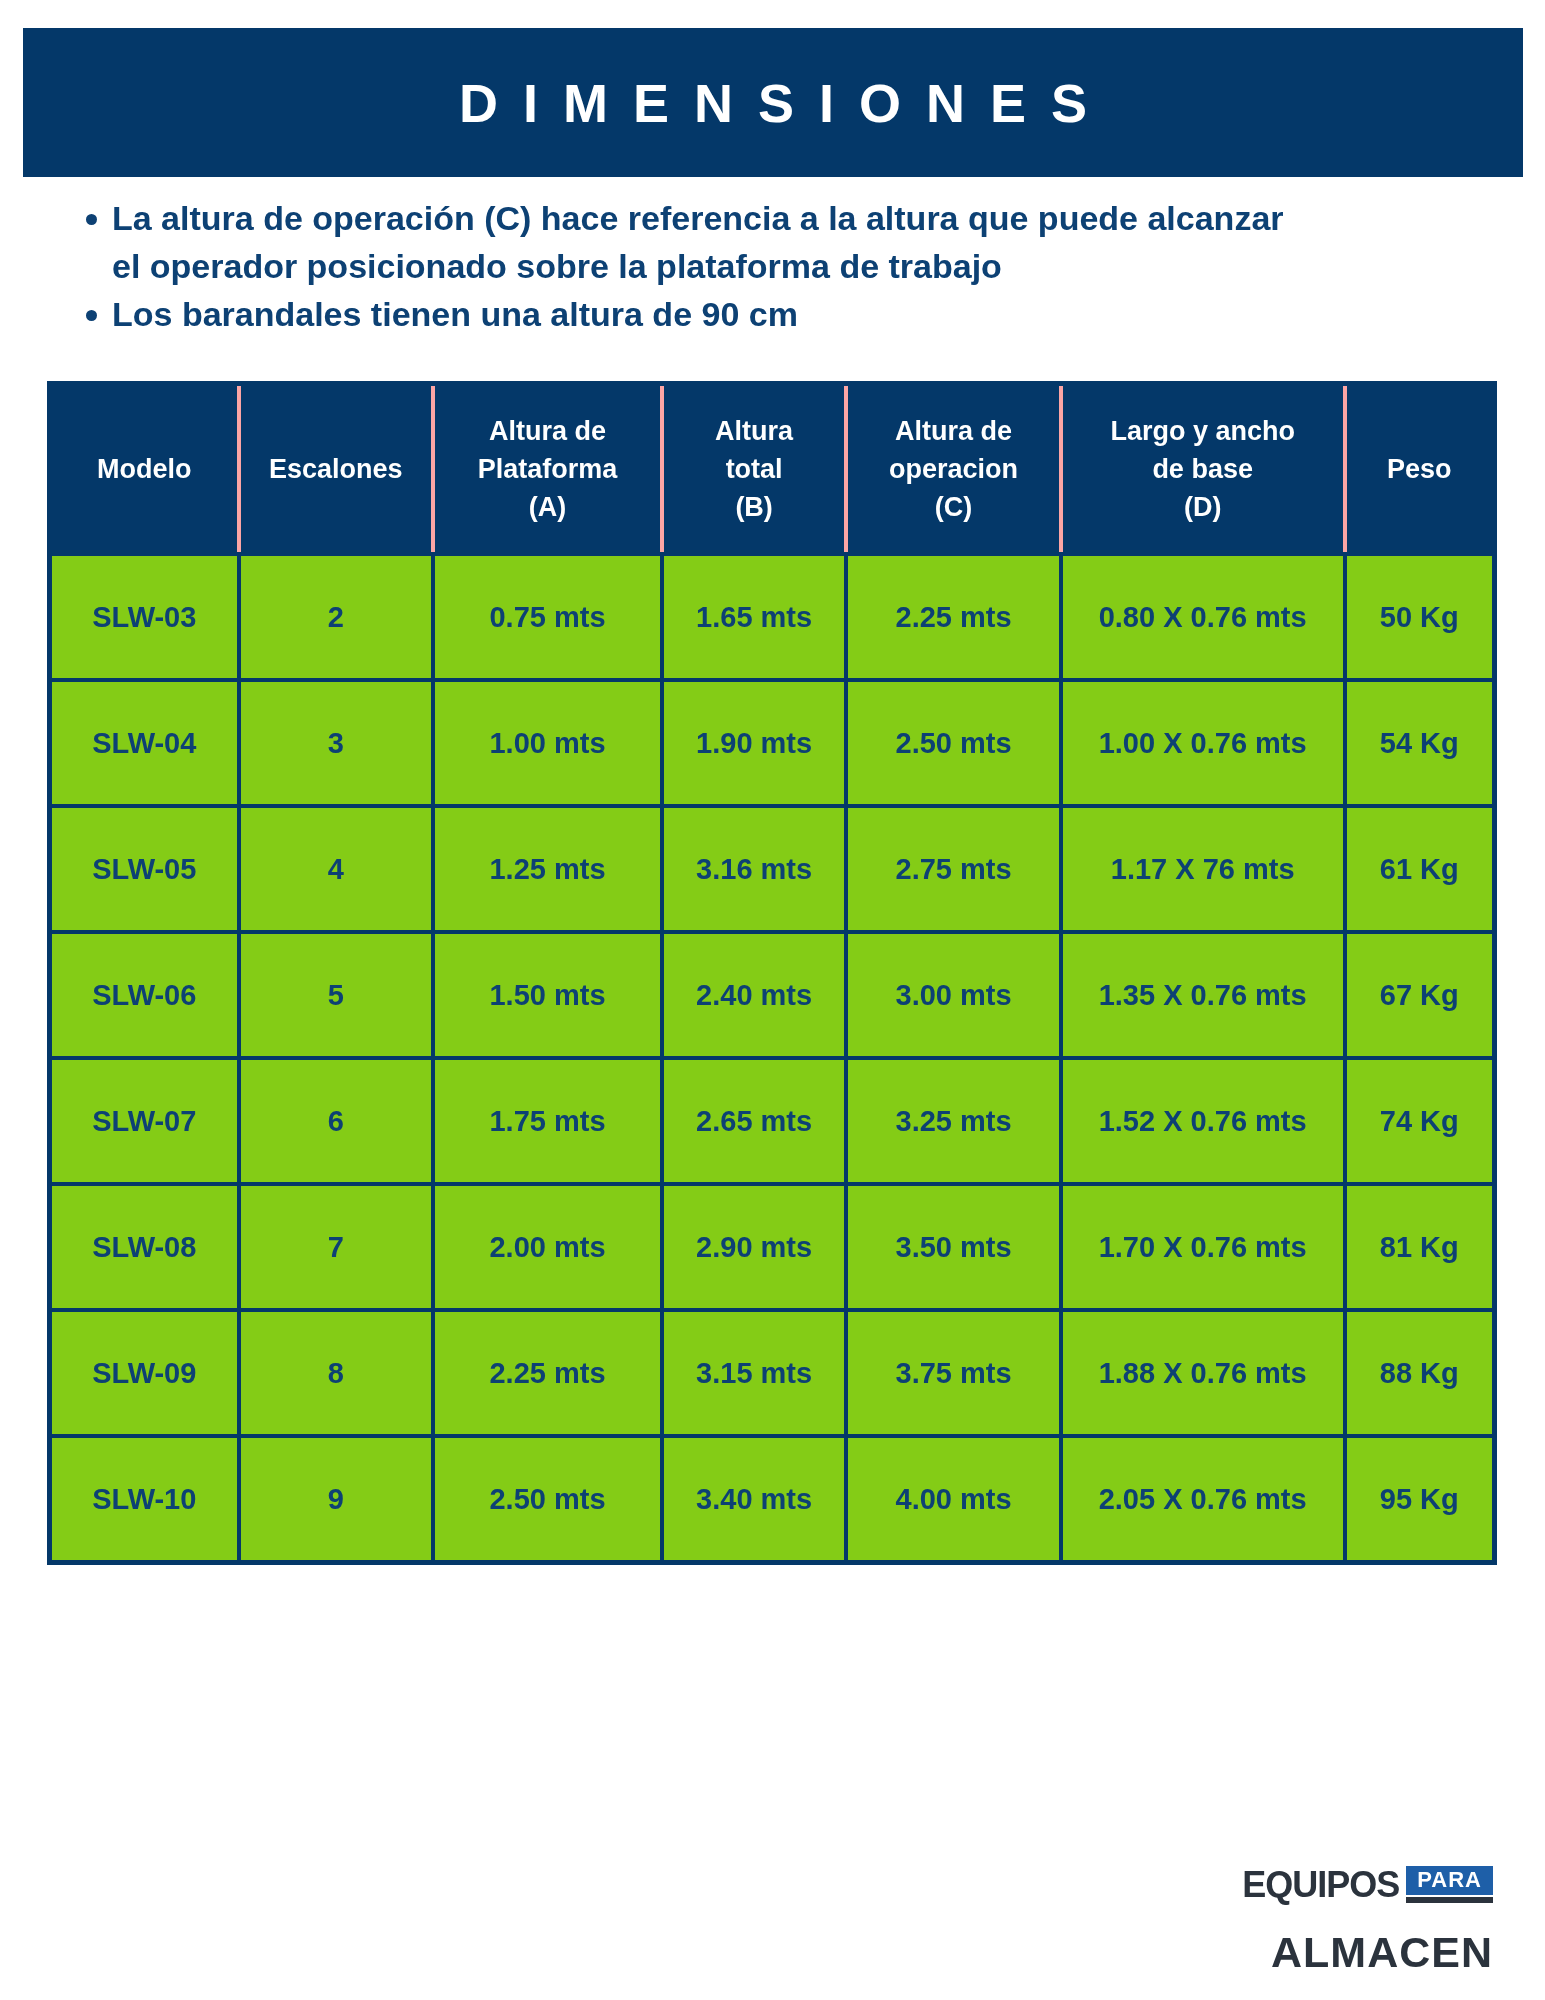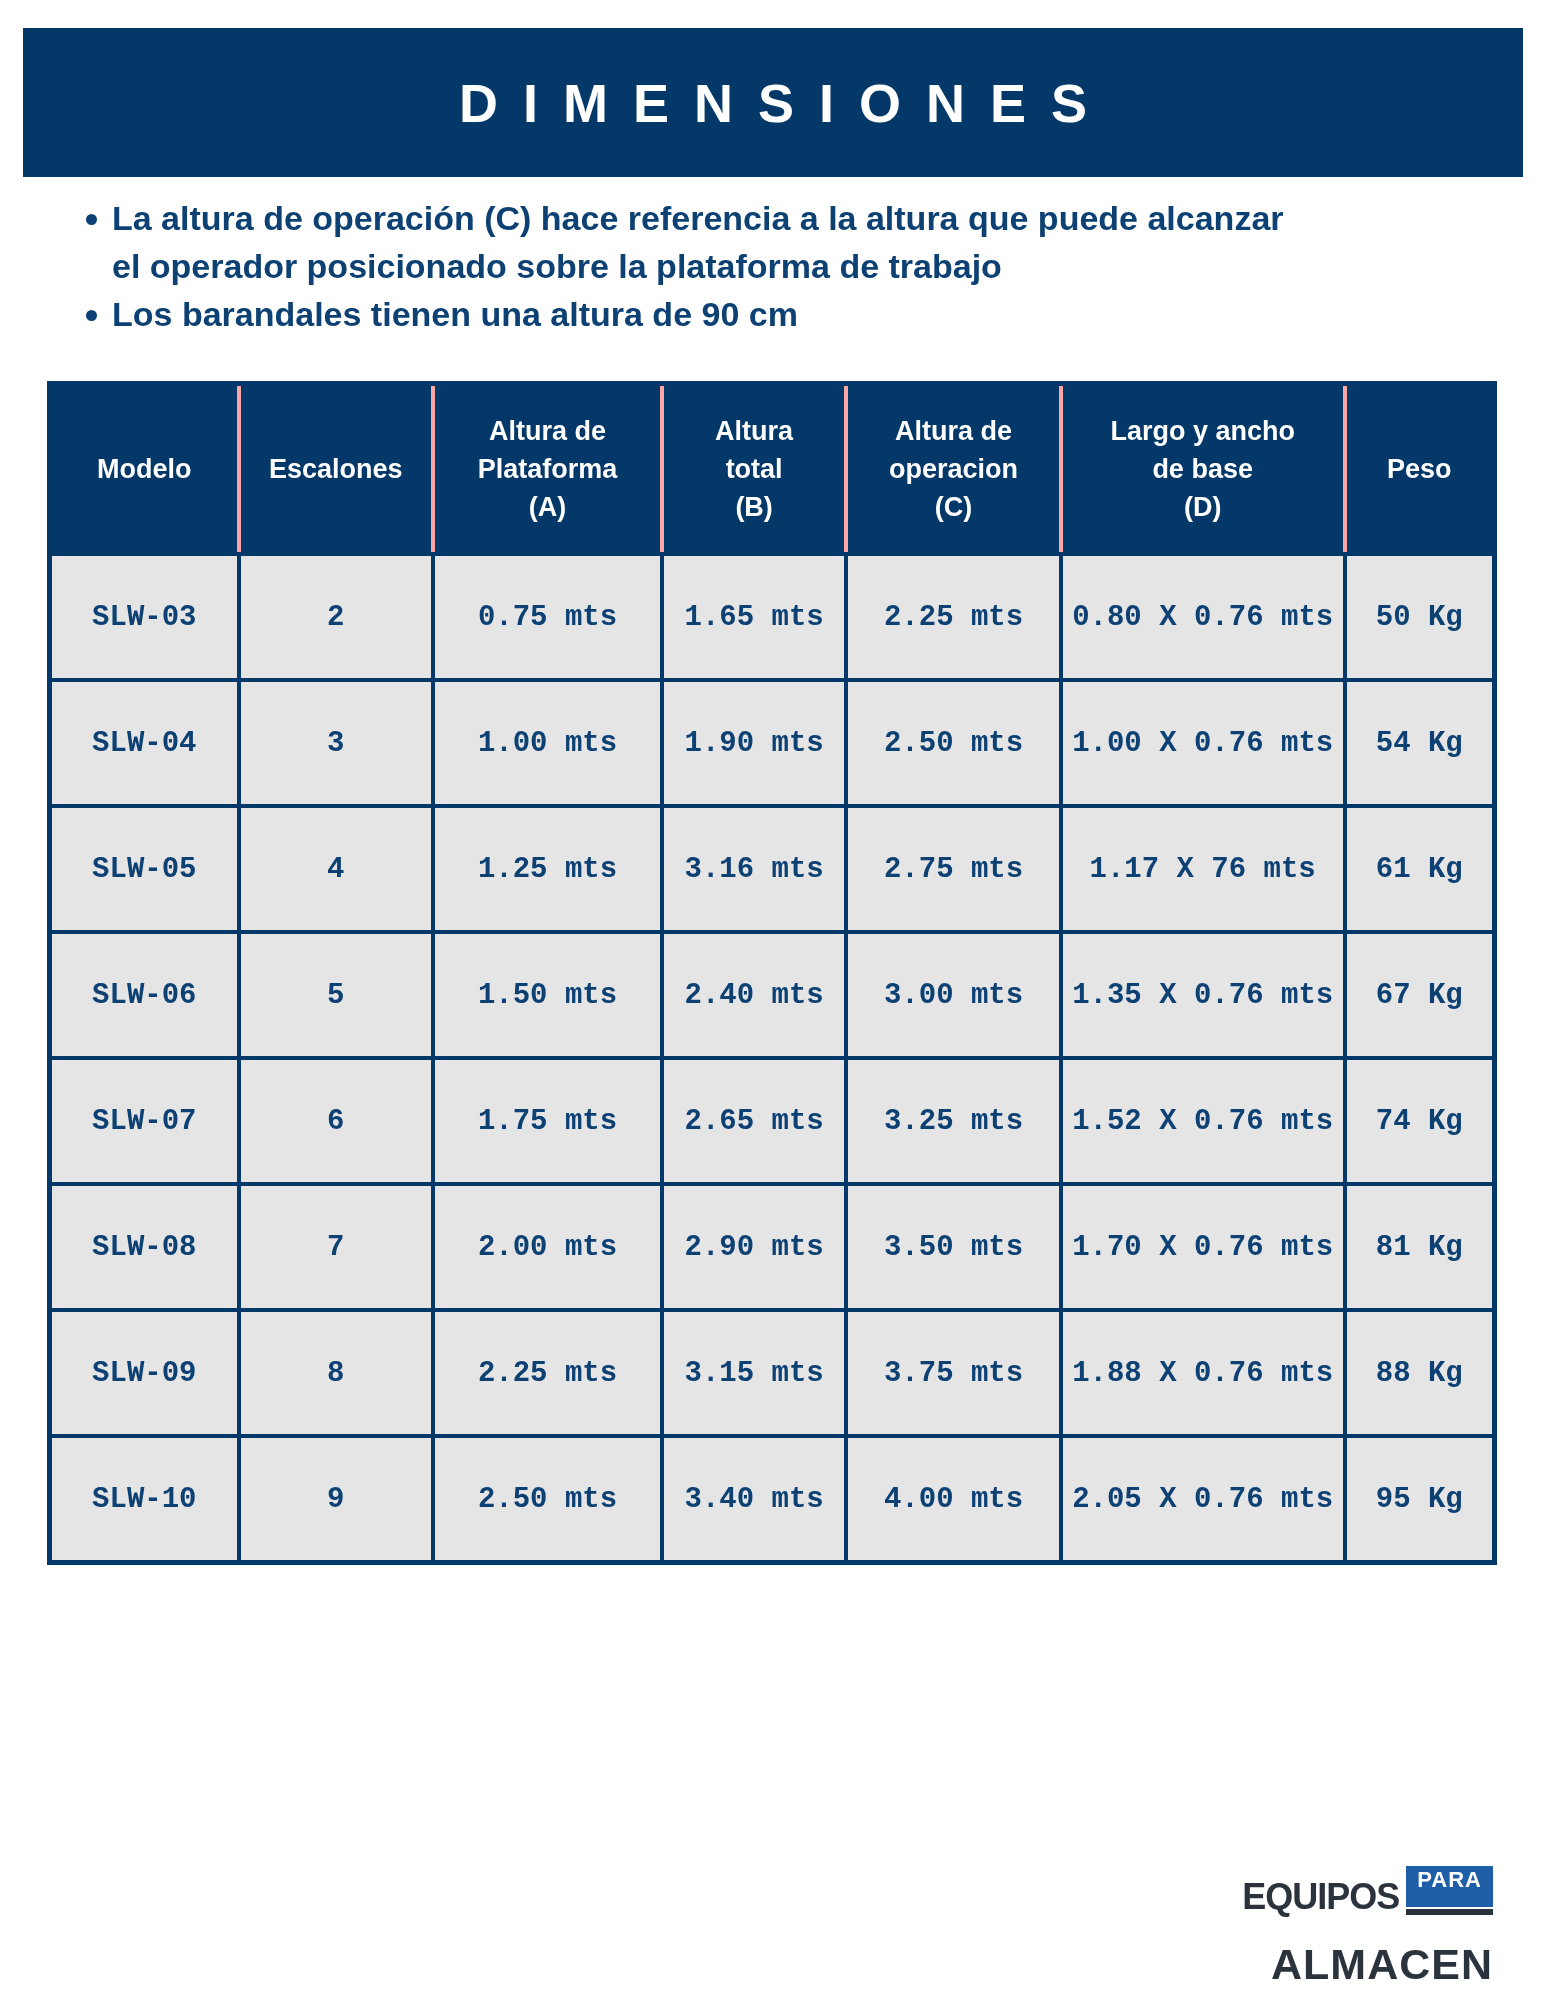--- a/index.html
+++ b/index.html
@@ -60,48 +60,47 @@
     height: 166px;
     font-size: 27px; font-weight: bold;
     line-height: 38px;
     text-align: center; vertical-align: middle;
     white-space: pre-line;
     border-right: 4px solid #fca5a5;
     padding: 0 4px;
   }
   table.dims th:last-child { border-right: none; }
   table.dims td {
-    background: #e5e5e5;
+    background: #84cc16;
     color: #0d4174;
     height: 126px;
     font-size: 29px; font-weight: bold;
     text-align: center; vertical-align: middle;
     border-top: 4px solid #043869;
     border-right: 4px solid #043869;
     padding: 0 4px;
     white-space: nowrap;
-    font-family: Liberation Mono, monospace;
   }
   table.dims td:last-child { border-right: none; }
 
   
   .logo {
     position: absolute; right: 52px; top: 1866px;
     display: flex; flex-direction: column; align-items: flex-end; gap: 24px;
   }
   .logo-line1 { display: flex; align-items: flex-end; }
   .logo-equipos {
     color: #2b333d; font-size: 36px; font-weight: bold;
     letter-spacing: -1px; line-height: 36px;
   }
   .para-wrap { display: inline-flex; flex-direction: column; margin-left: 7px; }
   .para-badge {
     background: #1e5fa8; color: #ffffff;
     font-size: 22px; font-weight: bold; letter-spacing: 1px;
-    line-height: 22px; padding: 3px 11px 16px 11px;
+    line-height: 22px; padding: 3px 11px 4px 11px;
   }
   .para-bar { height: 6px; background: #2b333d; margin-top: 2px; }
   .logo-almacen {
     color: #2b333d; font-size: 43px; font-weight: bold;
     letter-spacing: 1px; line-height: 43px; margin-top: 4px;
   }
 </style>
 </head>
 <body>
 

